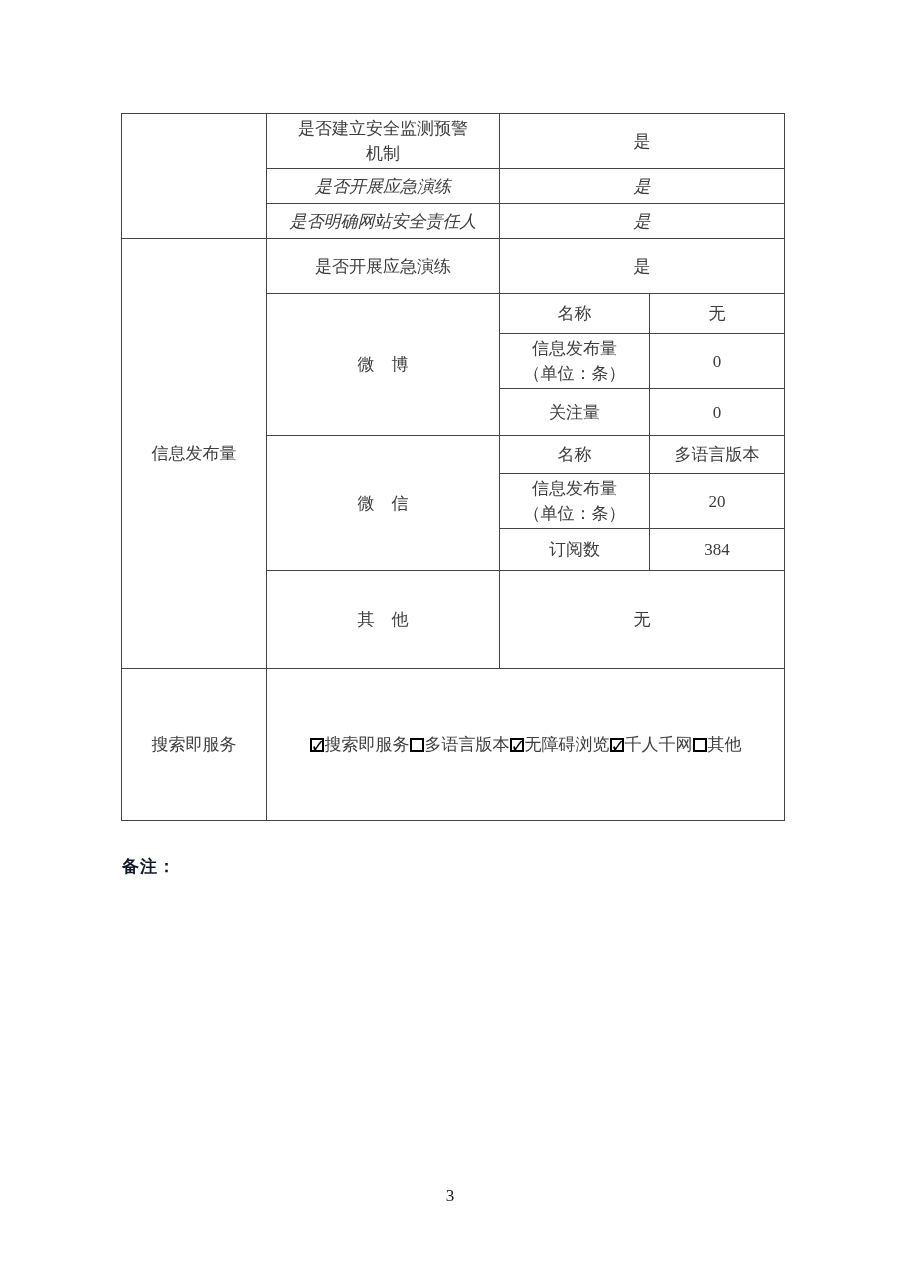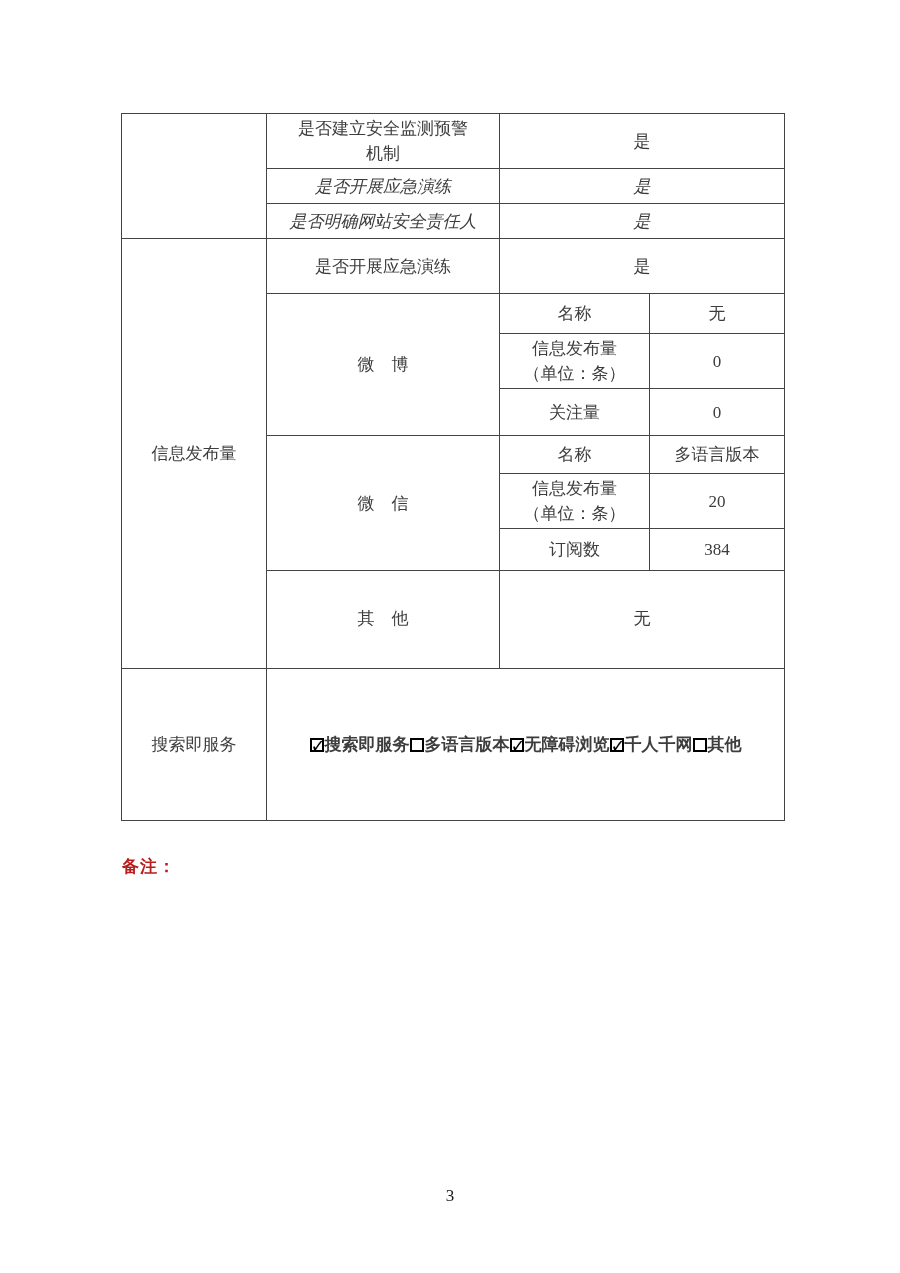--- a/index.html
+++ b/index.html
@@ -33,27 +33,26 @@
   col.c2 { width:233px; }
   col.c3 { width:150px; }
   col.c4 { width:135px; }
   tr.h50 { height:50px; }
   tr.h35 { height:35px;font-style:italic; }
   tr.h55 { height:55px; }
   tr.h40 { height:40px; }
   tr.h47 { height:47px; }
   tr.h38 { height:38px; }
   tr.h42 { height:42px; }
-  tr.h98 { height:98px;font-family:Liberation Mono, monospace; }
+  tr.h98 { height:98px; }
   tr.h152 { height:152px; }
   .checkbox-line {
     text-align:center;
     white-space:nowrap;
     font-size:17px;
-    font-weight:bold;
   }
   .cb {
     display:inline-block;
     position:relative;
     width:14px; height:14px;
     border:2px solid #000000;
     background:#ffffff;
     vertical-align:-2px;
     margin-right:1px;
   }
@@ -65,21 +64,21 @@
     font-weight:bold;
     color:#000000;
     font-family:"DejaVu Sans",sans-serif;
   }
   .opt-label { color:#3d3d3d; }
   .remarks {
     position:absolute;
     left:122px; top:855px;
     font-size:17px;
     font-weight:bold;
-    color:#b91c1c;
+    color:#0f172a;
     letter-spacing:1px;
   }
   .pageno {
     position:absolute;
     left:0; top:1186px;
     width:100%;
     text-align:center;
     font-size:17px;
     color:#1a1a1a;
   }

